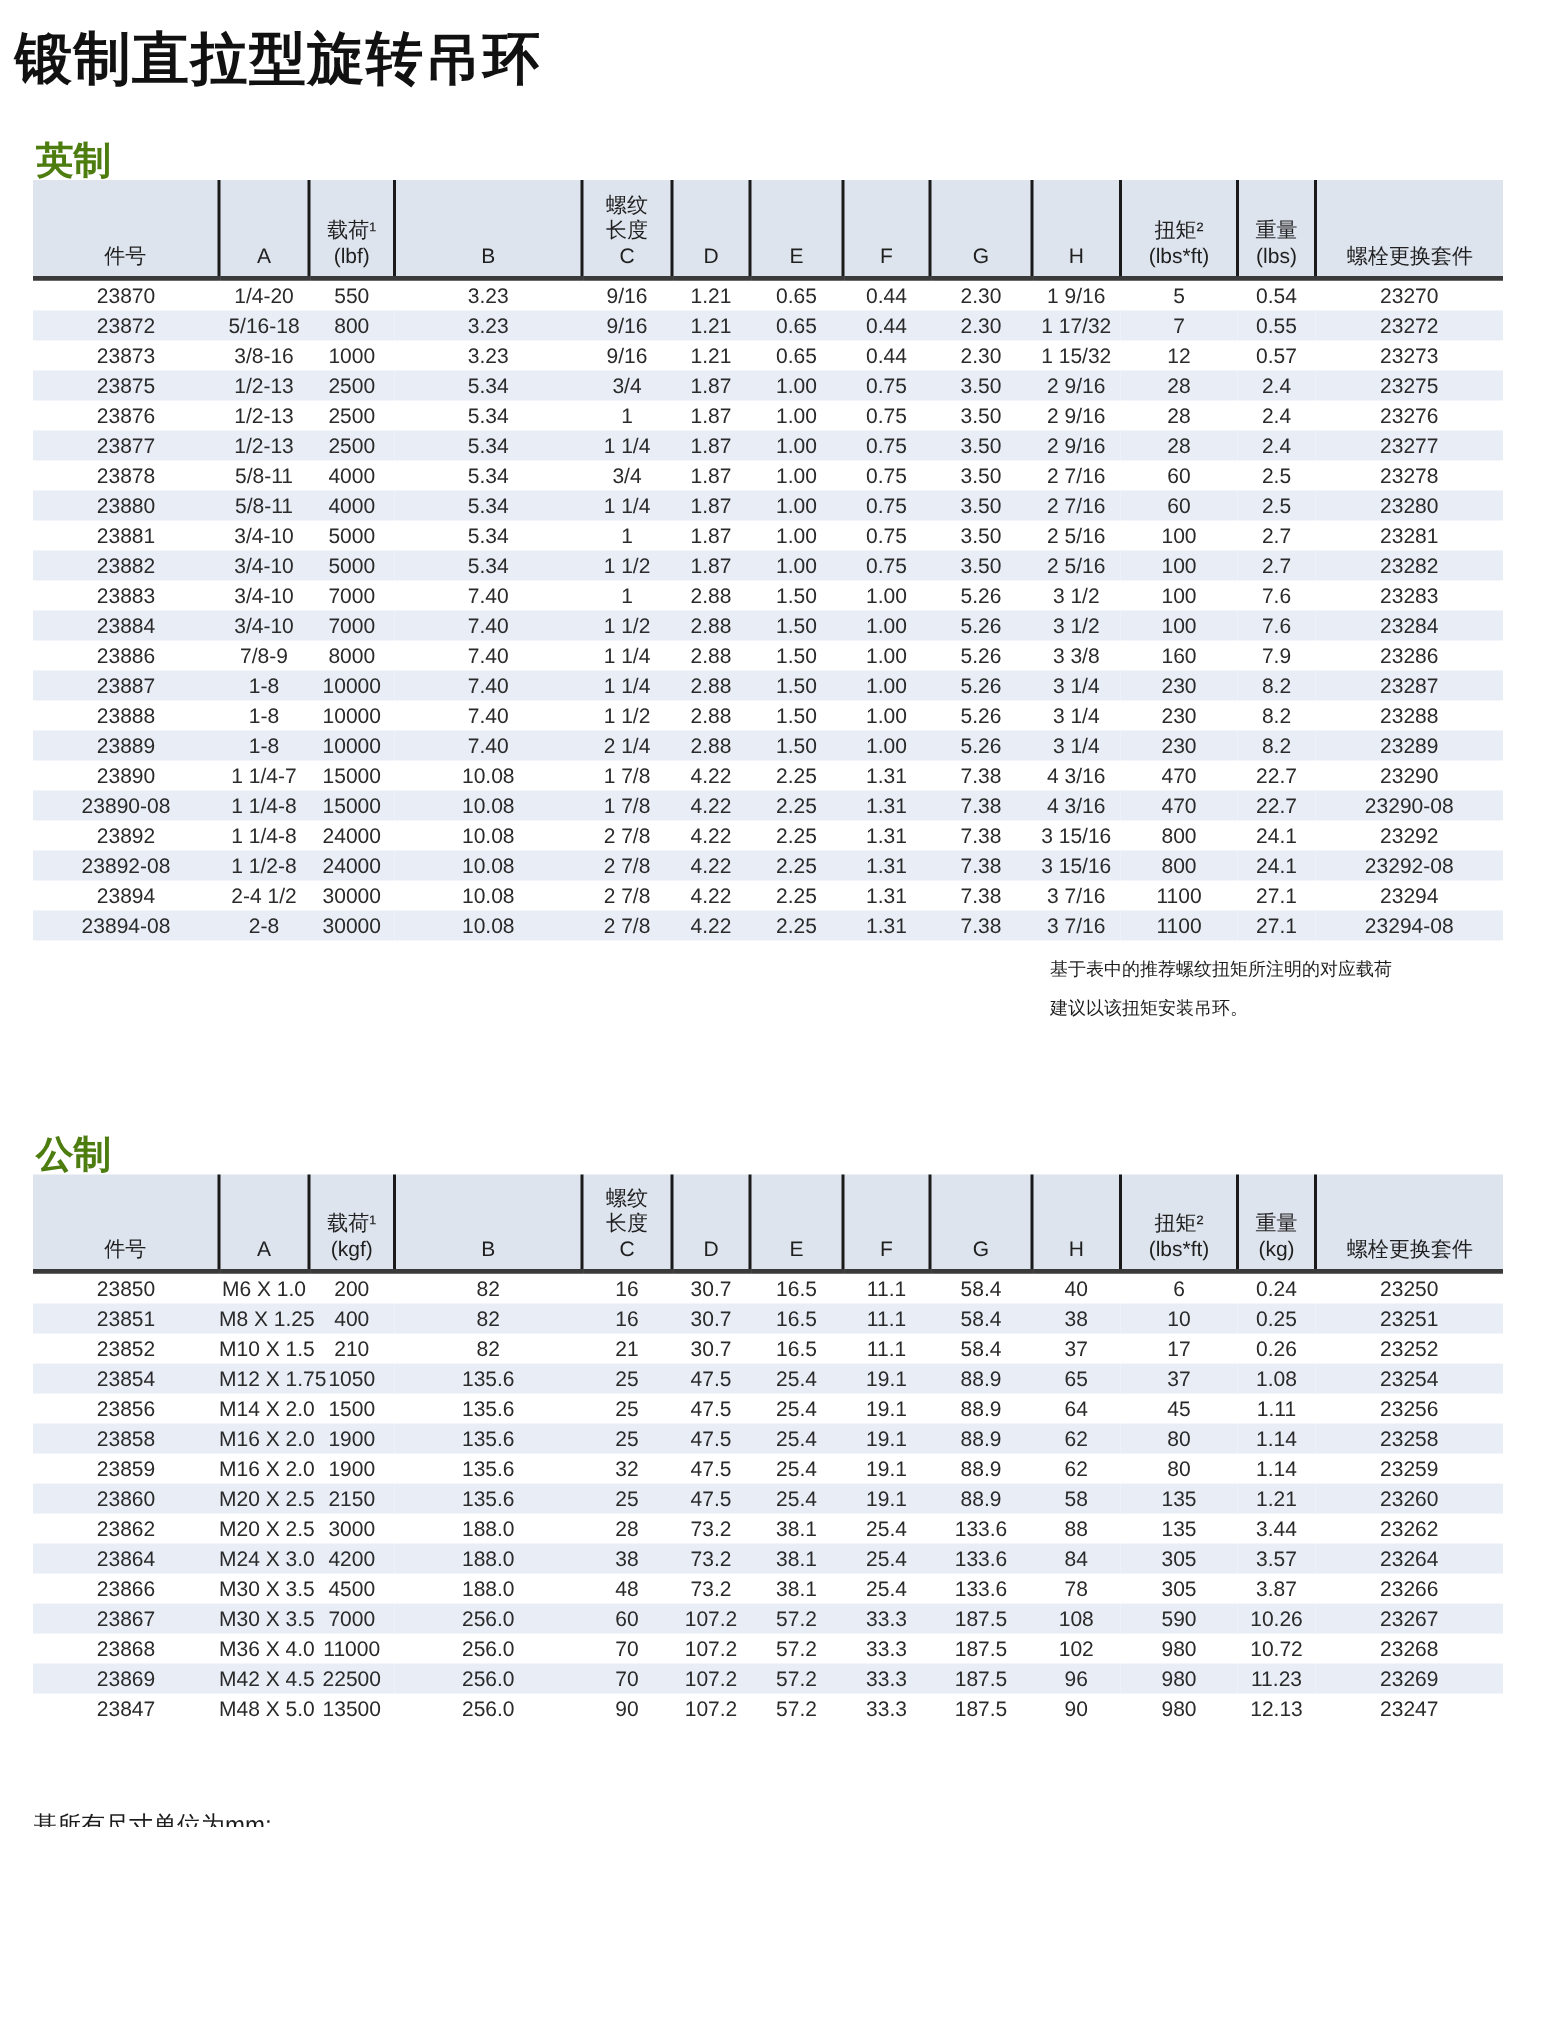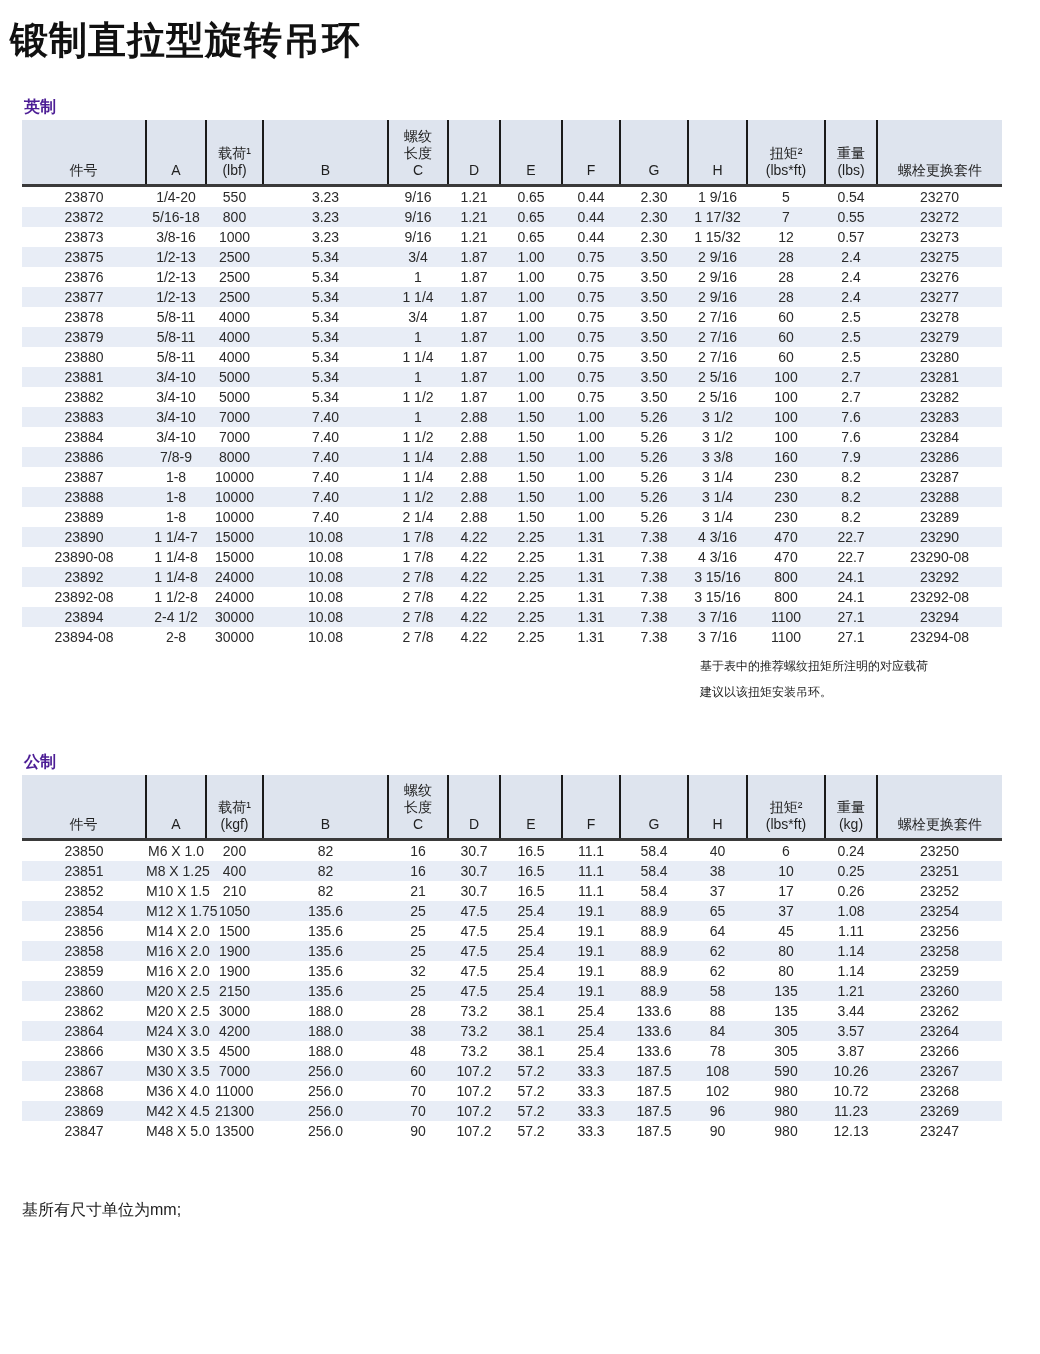--- a/index.html
+++ b/index.html
@@ -19,24 +19,24 @@
   .page-title {
     margin: 18px 0 0 10px;
     font-size: 38px;
     line-height: 44px;
     font-weight: 700;
     letter-spacing: 1px;
     color: #111111;
   }
   .section-label {
     margin: 32px 0 0 24px;
-    font-size: 16px;
+    font-size: 25px;
     line-height: 26px;
     font-weight: 700;
-    color: #4c1d95;
+    color: #4d7c0f;
   }
   table.spec-table {
     border-collapse: collapse;
     table-layout: fixed;
     margin: 0 0 0 22px;
     width: 980px;
   }
   table.spec-table th {
     background: var(--header-bg, #dee4ee);
     vertical-align: bottom;
@@ -65,22 +65,21 @@
   table.spec-table tbody tr:nth-child(even) {
     background: var(--stripe, #e8edf6);
   }
   .note-right {
     margin: 6px 0 0 700px;
     font-size: 12px;
     line-height: 26px;
     color: #1c1c1c;
   }
   .metric-label {
-    margin-top: 44px;
-    font-family: Liberation Serif, serif;
+    margin-top: 72px;
   }
   .footer-notes {
     margin: 56px 0 0 22px;
     font-size: 16px;
     line-height: 26px;
     color: #1c1c1c;
   }
 </style>
 </head>
 <body>
@@ -255,35 +254,20 @@
             <td>1.87</td>
             <td>1.00</td>
             <td>0.75</td>
             <td>3.50</td>
             <td>2 7/16</td>
             <td>60</td>
             <td>2.5</td>
             <td>23278</td>
           </tr>
           <tr>
-            <td>23879</td>
-            <td>5/8-11</td>
-            <td>4000</td>
-            <td>5.34</td>
-            <td>1</td>
-            <td>1.87</td>
-            <td>1.00</td>
-            <td>0.75</td>
-            <td>3.50</td>
-            <td>2 7/16</td>
-            <td>60</td>
-            <td>2.5</td>
-            <td>23279</td>
-          </tr>
-          <tr>
             <td>23880</td>
             <td>5/8-11</td>
             <td>4000</td>
             <td>5.34</td>
             <td>1 1/4</td>
             <td>1.87</td>
             <td>1.00</td>
             <td>0.75</td>
             <td>3.50</td>
             <td>2 7/16</td>
@@ -767,21 +751,21 @@
             <td>33.3</td>
             <td>187.5</td>
             <td>102</td>
             <td>980</td>
             <td>10.72</td>
             <td>23268</td>
           </tr>
           <tr>
             <td>23869</td>
             <td>M42 X 4.5</td>
-            <td>21300</td>
+            <td>22500</td>
             <td>256.0</td>
             <td>70</td>
             <td>107.2</td>
             <td>57.2</td>
             <td>33.3</td>
             <td>187.5</td>
             <td>96</td>
             <td>980</td>
             <td>11.23</td>
             <td>23269</td>

